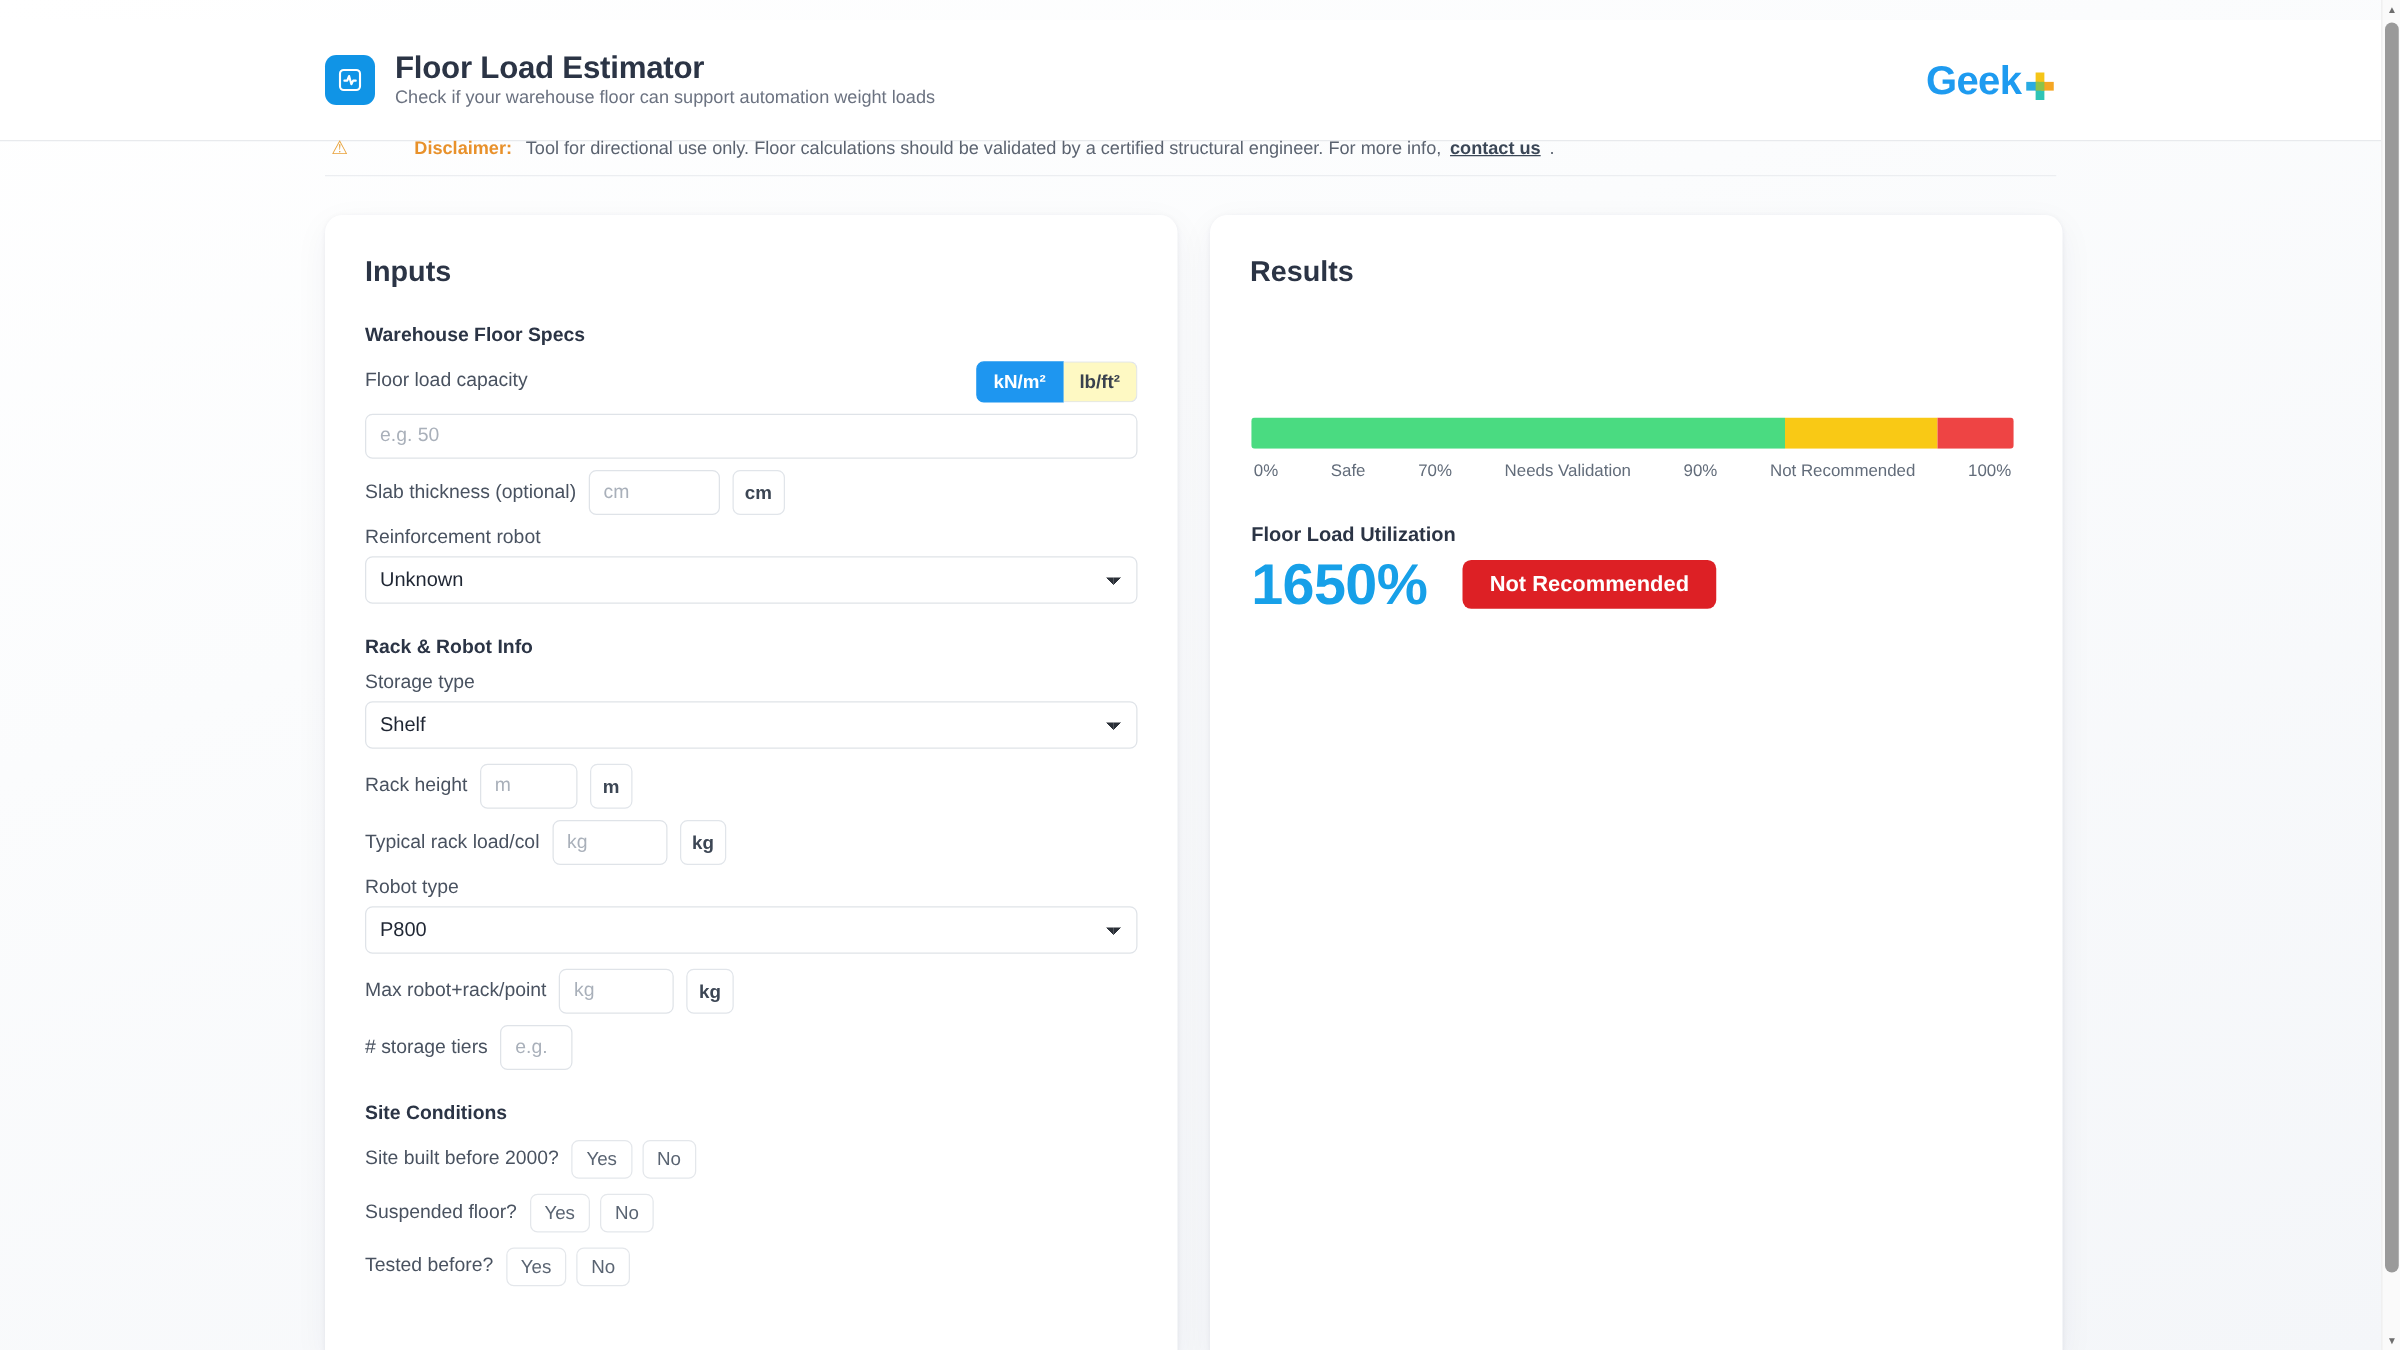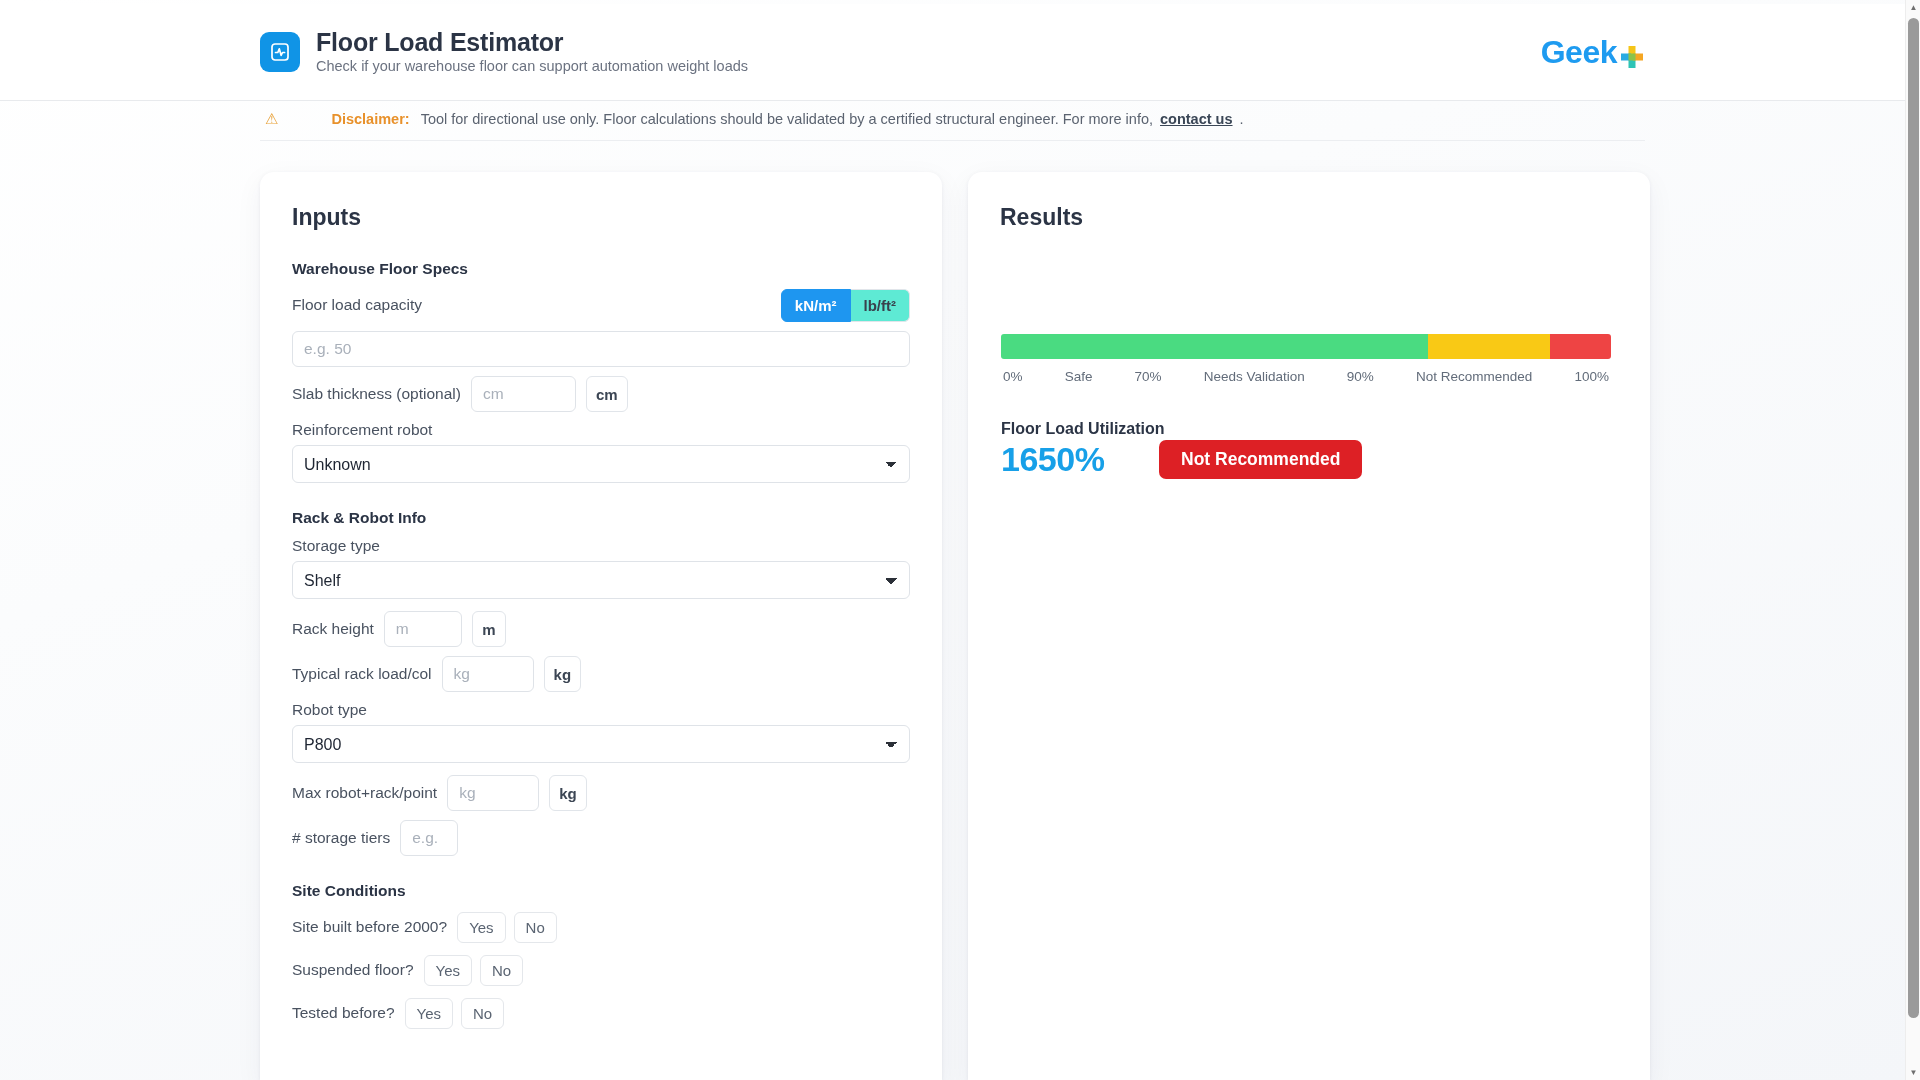--- a/index.html
+++ b/index.html
@@ -17,21 +17,21 @@
     position: relative;
     width: 1920px;
     height: 1080px;
     background: linear-gradient(160deg, #ffffff 0%, #fbfcfd 35%, #f4f6f9 100%);
     overflow: hidden;
   }
 
   
   .header {
     position: absolute;
-    top: 4px; left: 0;
+    top: 16px; left: 0;
     width: 1905px;
     height: 97px;
     background: #ffffff;
     border-bottom: 1px solid #e8eaed;
   }
   .header-inner {
     position: absolute;
     left: 260px;
     top: 0;
     right: 260px;
@@ -207,21 +207,21 @@
     align-items: center;
     justify-content: center;
     cursor: pointer;
   }
 
   .toggle-group { display: flex; }
   .toggle-btn {
     height: 33px;
     padding: 0 13px;
     border: 1px solid #e1e5ea;
-    background: #5eead4;
+    background: #fef9c3;
     font-size: 15px;
     font-weight: bold;
     color: #39414d;
     display: inline-flex;
     align-items: center;
     justify-content: center;
     cursor: pointer;
   }
   .toggle-btn:first-child { border-radius: 6px 0 0 6px; }
   .toggle-btn:last-child  { border-radius: 0 6px 6px 0; border-left: none; }
@@ -296,21 +296,21 @@
 
   .util-block { position: absolute; left: 33px; top: 248px; width: 610px; }
   .util-label {
     font-size: 16px;
     font-weight: bold;
     color: #2b3445;
     margin-bottom: 2px;
   }
   .util-line { display: flex; align-items: center; gap: 28px; }
   .util-value {
-    font-size: 34px;
+    font-size: 46px;
     font-weight: bold;
     color: #17A0E8;
     letter-spacing: -0.5px;
     min-width: 130px;
   }
   .status-badge {
     display: inline-flex;
     align-items: center;
     justify-content: center;
     height: 39px;

